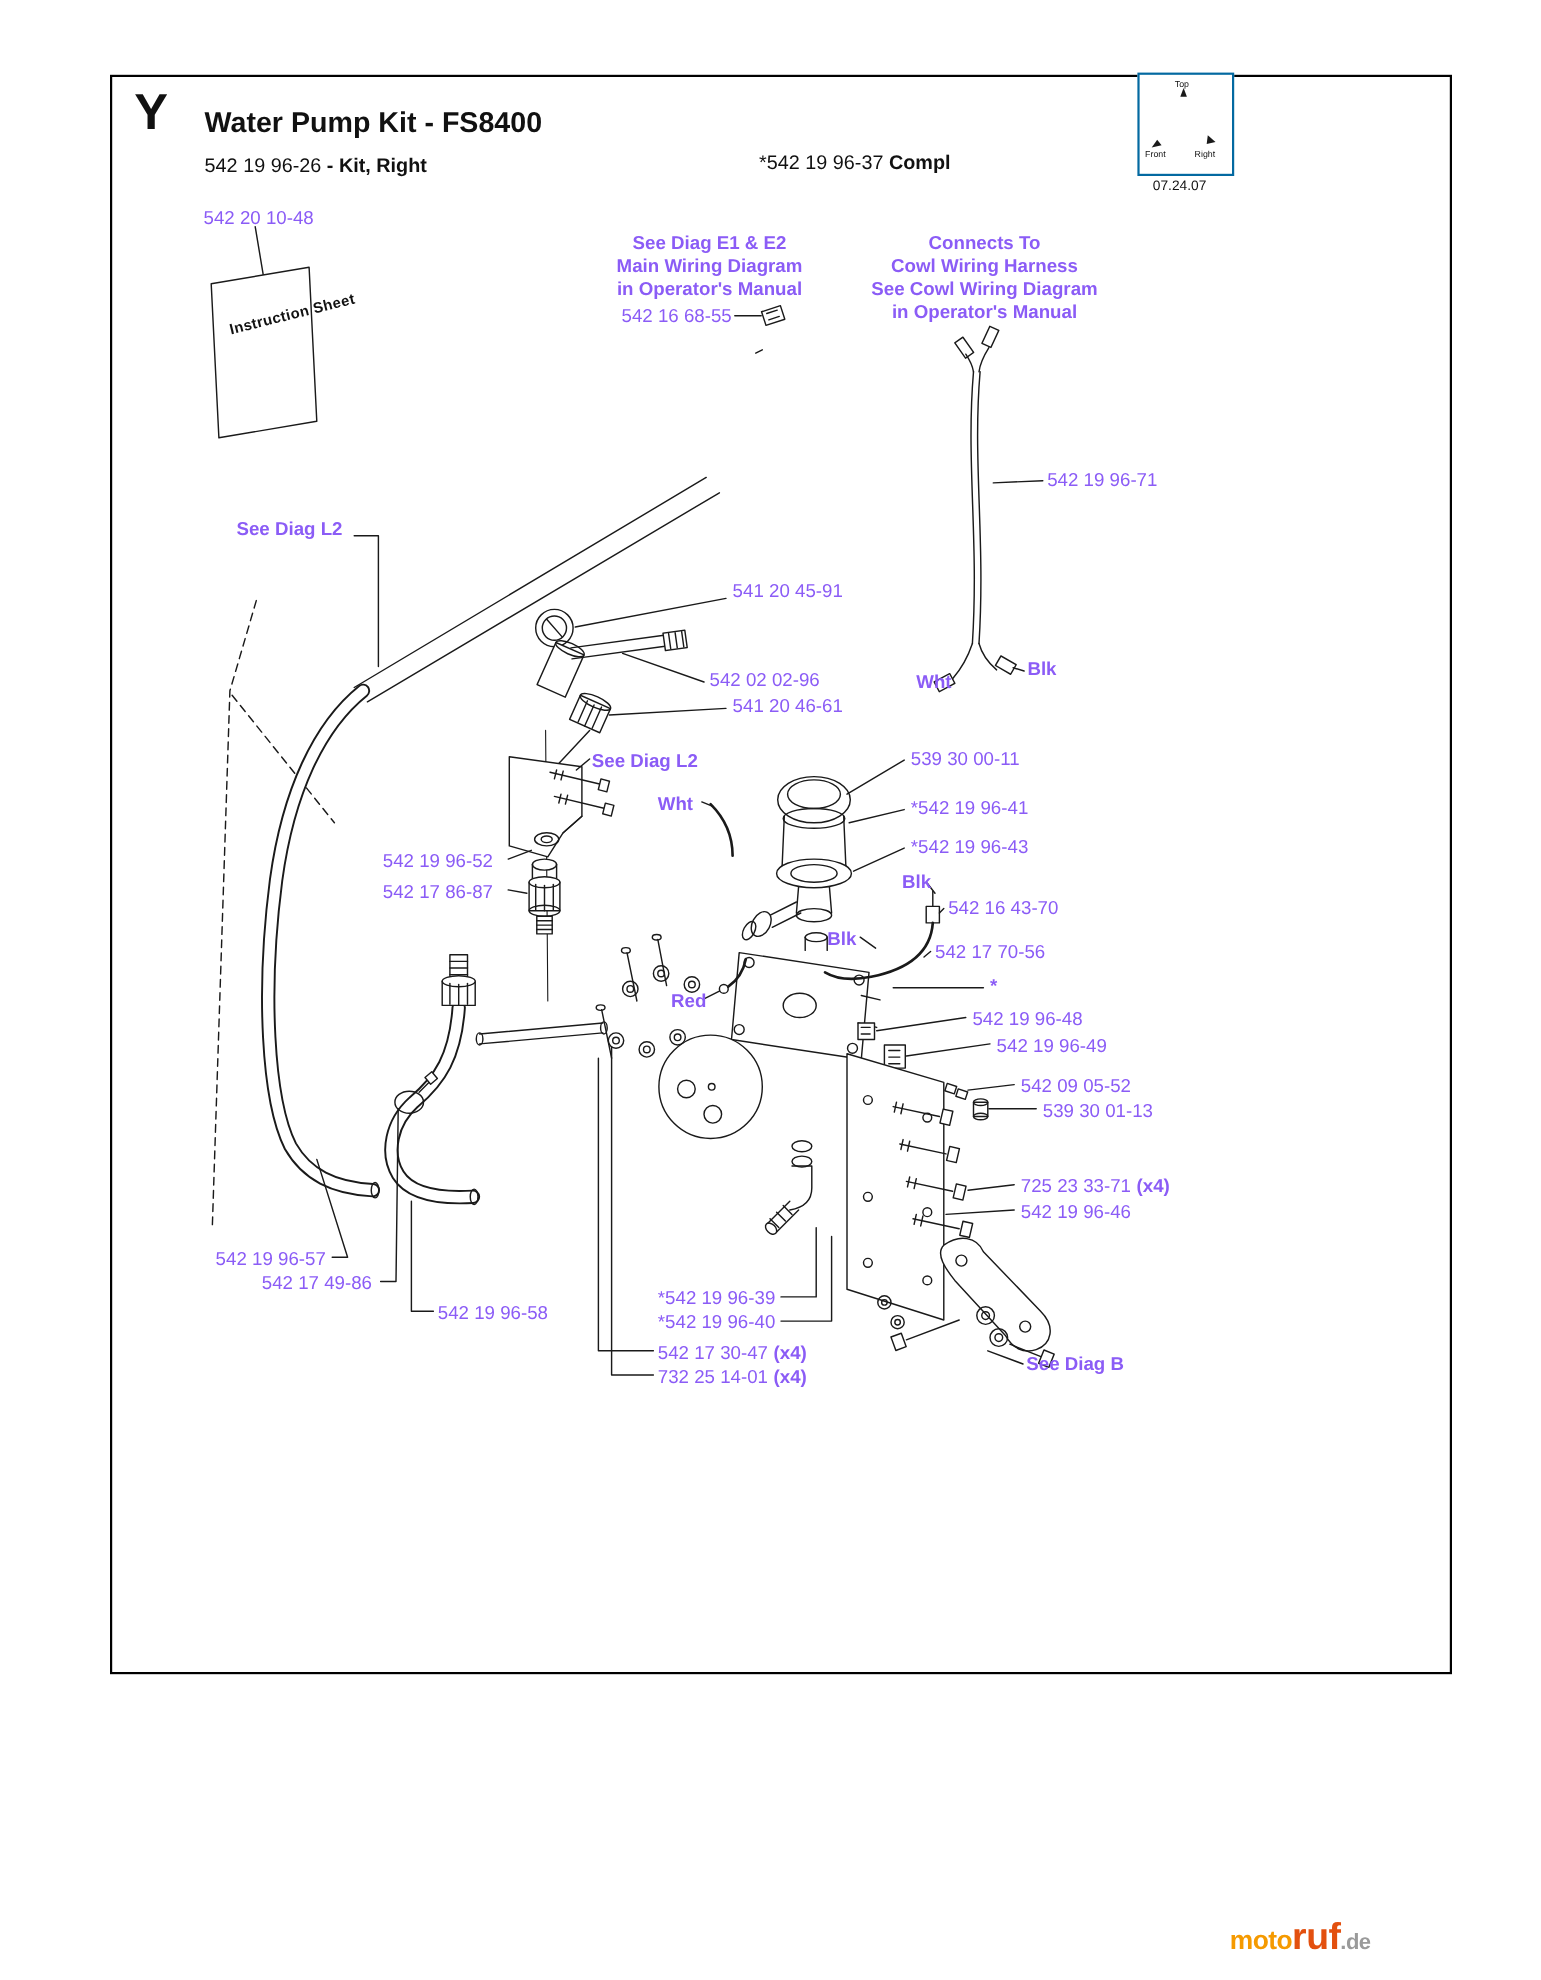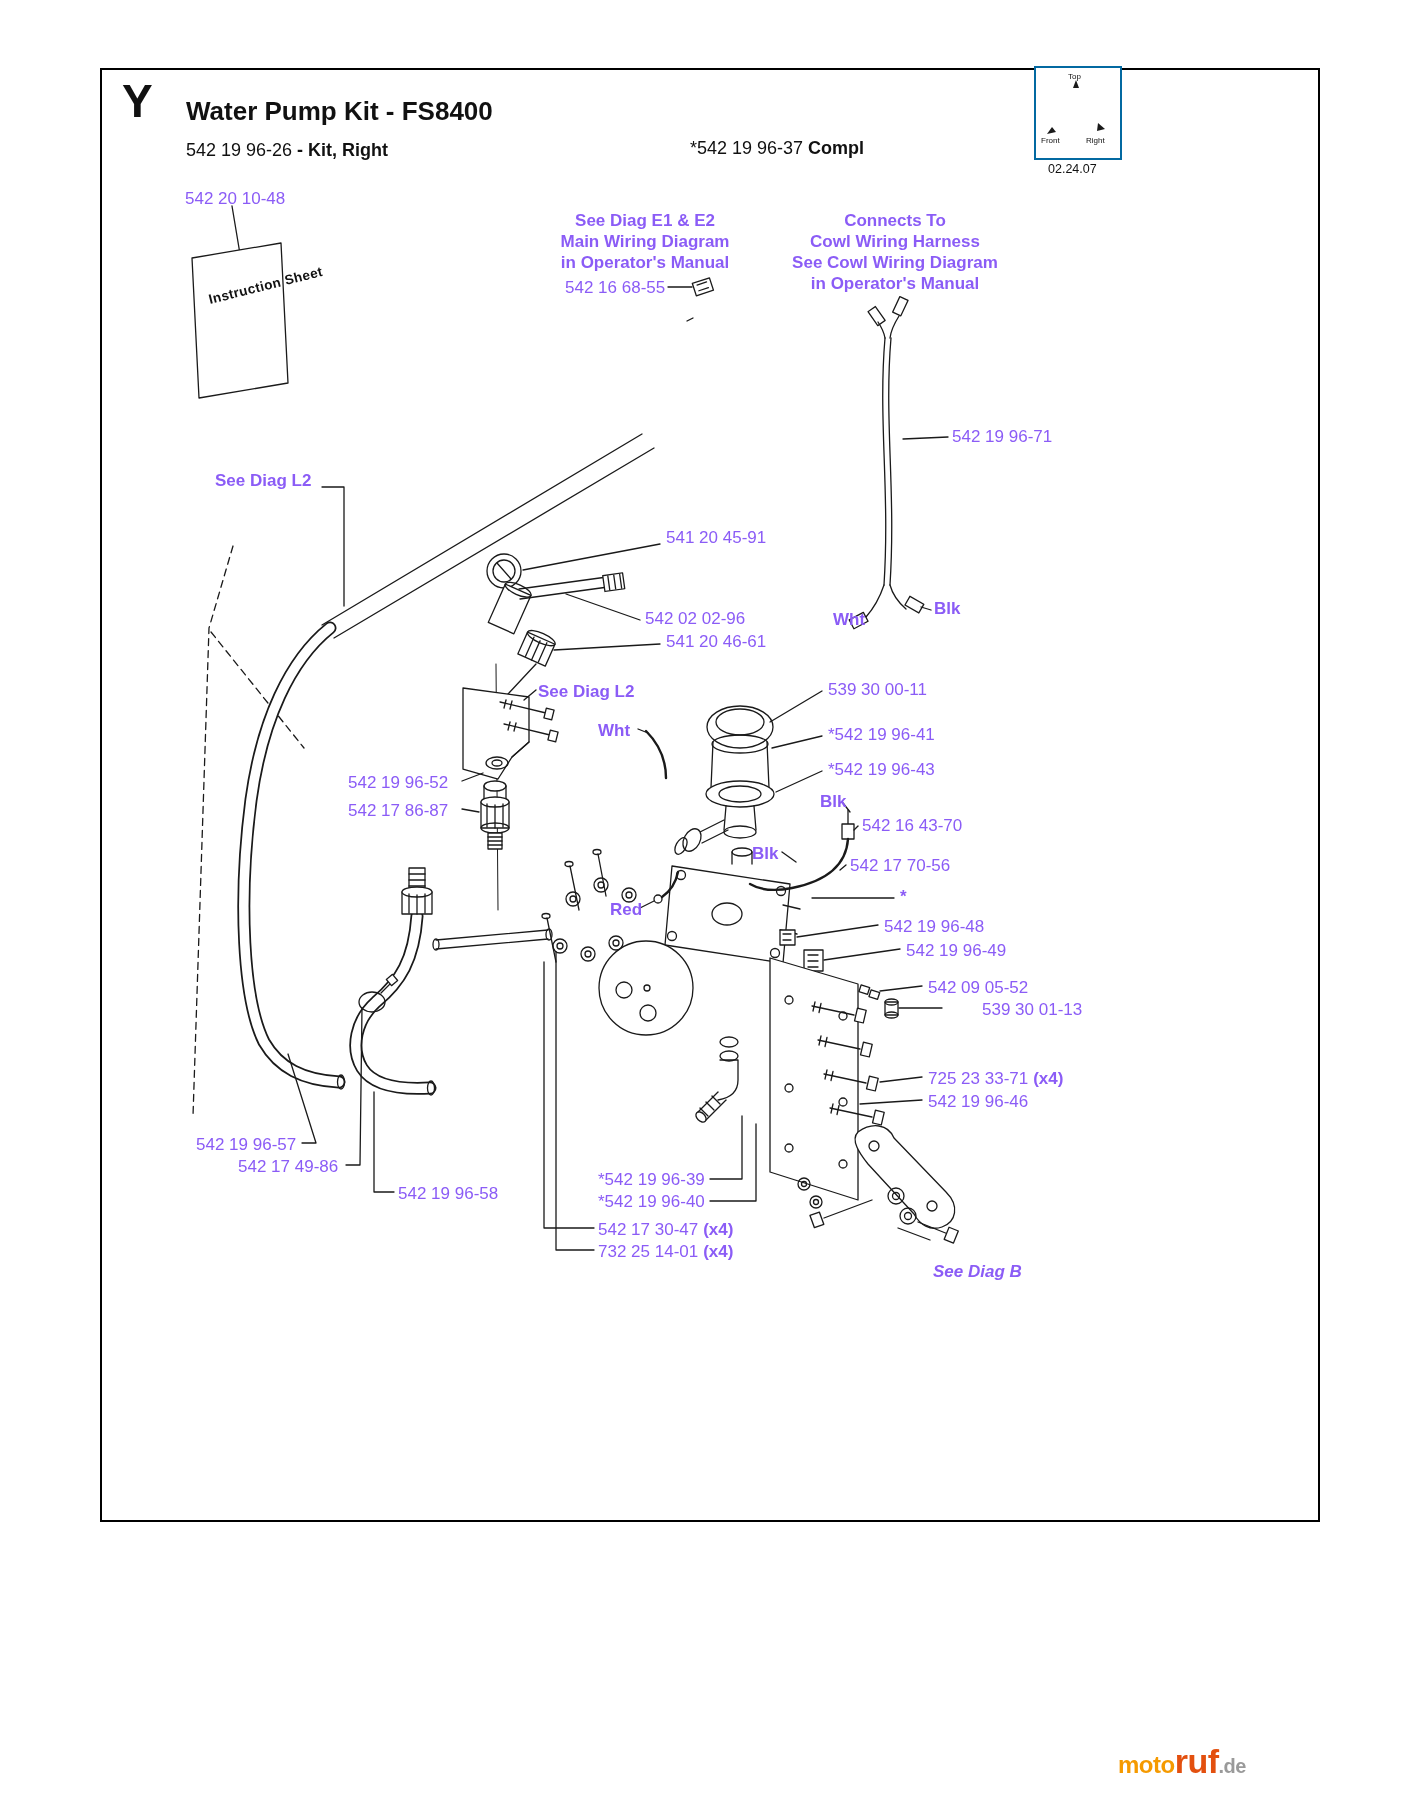--- a/index.html
+++ b/index.html
@@ -55,21 +55,21 @@
       <line x1="40" y1="46" x2="13" y2="64"></line>
       <polygon points="16,59 11,66 20,64" style="fill:#1a1a1a"></polygon>
       <line x1="40" y1="46" x2="67" y2="60"></line>
       <polygon points="62,55 69,61 61,63" style="fill:#1a1a1a"></polygon>
       <line x1="12" y1="34" x2="68" y2="60" style="stroke-width:0.8"></line>
       <text x="32" y="11">Top</text>
       <text x="5" y="75">Front</text>
       <text x="50" y="75">Right</text>
     </svg>
   </div>
-  <div class="date">02.24.07</div>
+  <div class="date">07.24.07</div>
 
   <svg class="art" width="1401" height="1800" viewBox="0 0 1401 1800">
 
     <g>
       <polyline class="dash" points="233,546 209,628 193,1116"></polyline>
       <line class="dash" x1="211" y1="632" x2="304" y2="748"></line>
     </g>
 
     <g>
       <line x1="232" y1="206" x2="240" y2="254"></line>
@@ -434,37 +434,37 @@
   <div class="lbl" style="left:828px;top:759px;text-align:center;">*542 19 96-43</div>
   <div class="lbl b" style="left:820px;top:791px;">Blk</div>
   <div class="lbl" style="left:862px;top:815px;">542 16 43-70</div>
   <div class="lbl b" style="left:752px;top:843px;">Blk</div>
   <div class="lbl" style="left:850px;top:855px;">542 17 70-56</div>
   <div class="lbl b" style="left:900px;top:886px;">*</div>
   <div class="lbl b" style="left:610px;top:899px;">Red</div>
   <div class="lbl" style="left:884px;top:916px;">542 19 96-48</div>
   <div class="lbl" style="left:906px;top:940px;">542 19 96-49</div>
   <div class="lbl" style="left:928px;top:977px;">542 09 05-52</div>
-  <div class="lbl" style="left:948px;top:999px;margin-left:34px;">539 30 01-13</div>
+  <div class="lbl" style="left:948px;top:999px;">539 30 01-13</div>
   <div class="lbl" style="left:348px;top:772px;">542 19 96-52</div>
   <div class="lbl" style="left:348px;top:800px;">542 17 86-87</div>
   <div class="lbl" style="left:928px;top:1068px;">
     <span>725 23 33-71</span><span class="b sp">(x4)</span>
   </div>
   <div class="lbl" style="left:928px;top:1091px;">542 19 96-46</div>
   <div class="lbl" style="left:196px;top:1134px;">542 19 96-57</div>
   <div class="lbl" style="left:238px;top:1156px;">542 17 49-86</div>
   <div class="lbl" style="left:398px;top:1183px;">542 19 96-58</div>
   <div class="lbl" style="left:598px;top:1169px;">*542 19 96-39</div>
   <div class="lbl" style="left:598px;top:1191px;">*542 19 96-40</div>
   <div class="lbl" style="left:598px;top:1219px;">
     <span>542 17 30-47</span><span class="b sp">(x4)</span>
   </div>
   <div class="lbl" style="left:598px;top:1241px;">
     <span>732 25 14-01</span><span class="b sp">(x4)</span>
   </div>
-  <div class="lbl b" style="left:933px;top:1261px;font-style:italic;">See Diag B</div>
+  <div class="lbl b" style="left:933px;top:1229px;">See Diag B</div>
 
   <div class="watermark">
     <span class="wm-a">moto</span><span class="wm-b">ruf</span><span class="wm-tld">.de</span>
   </div>
 
 </div>
 
 </body></html>

